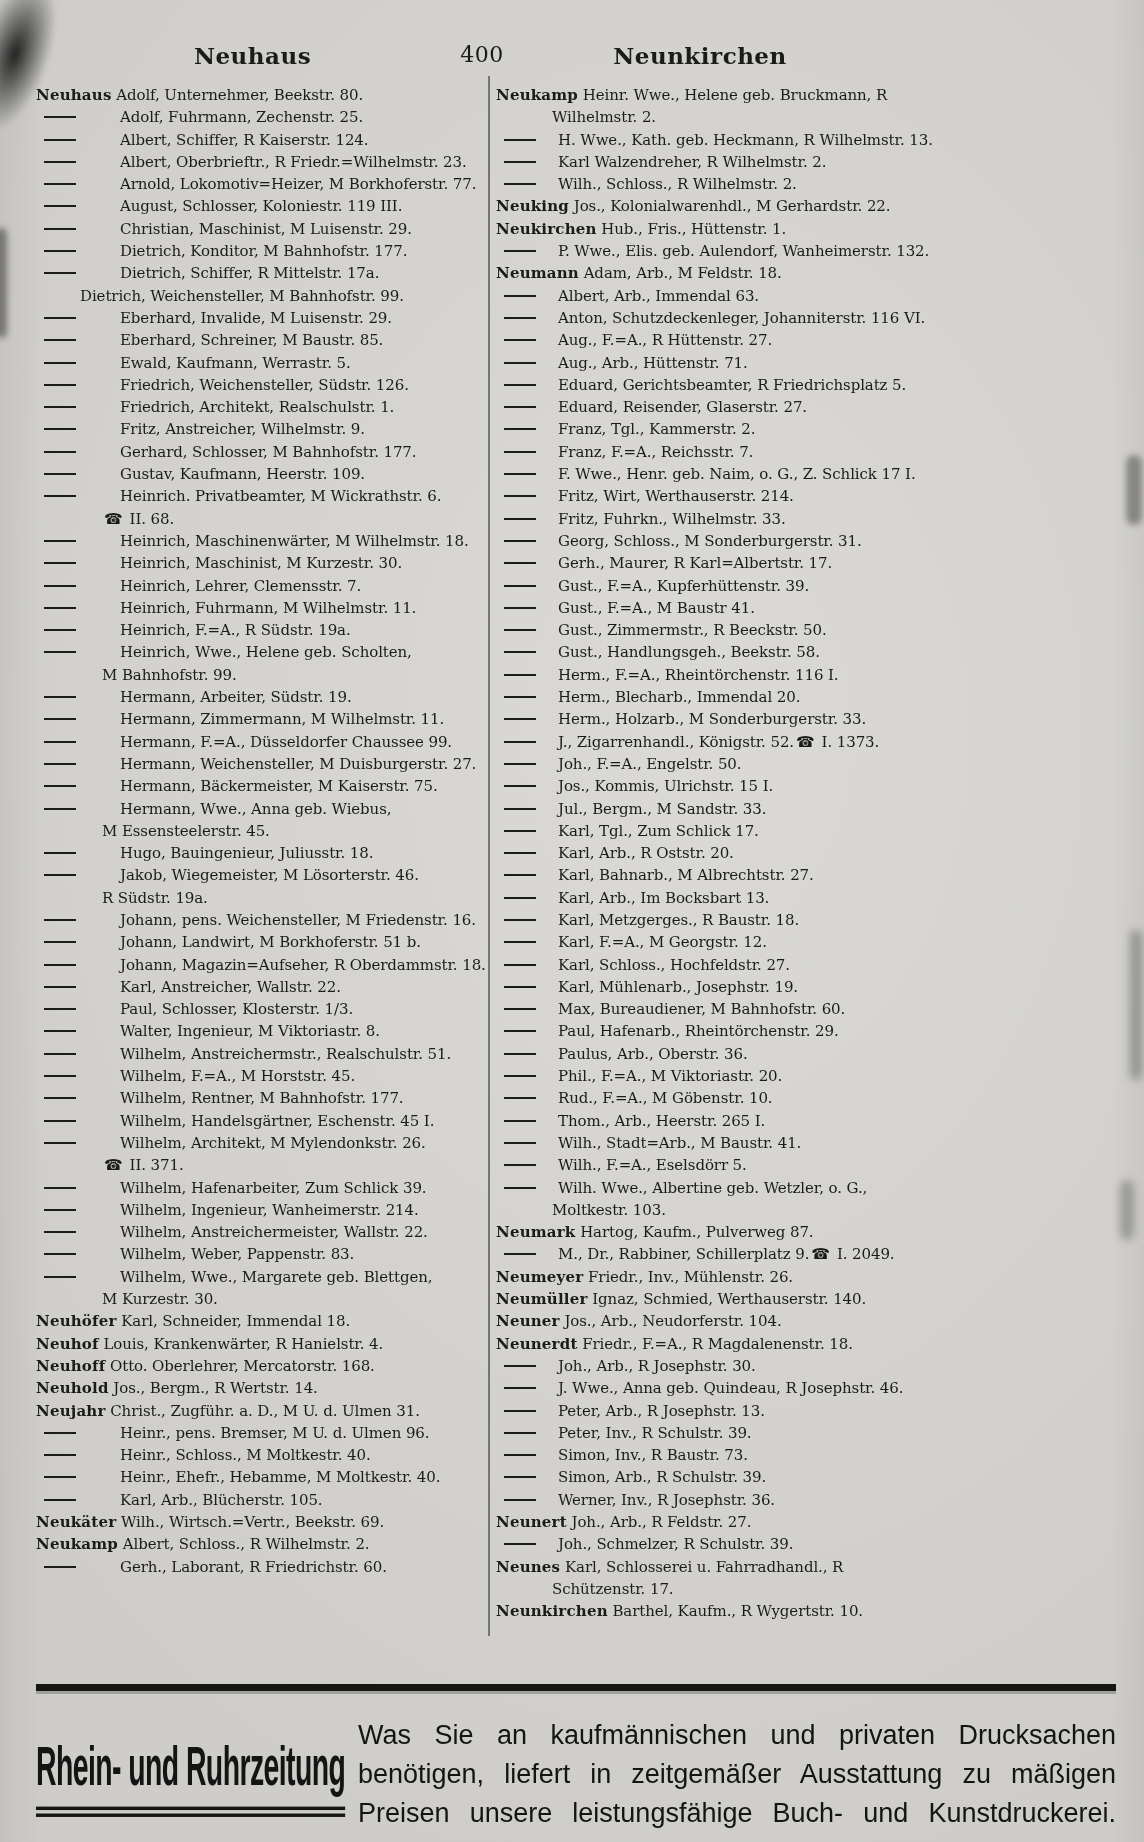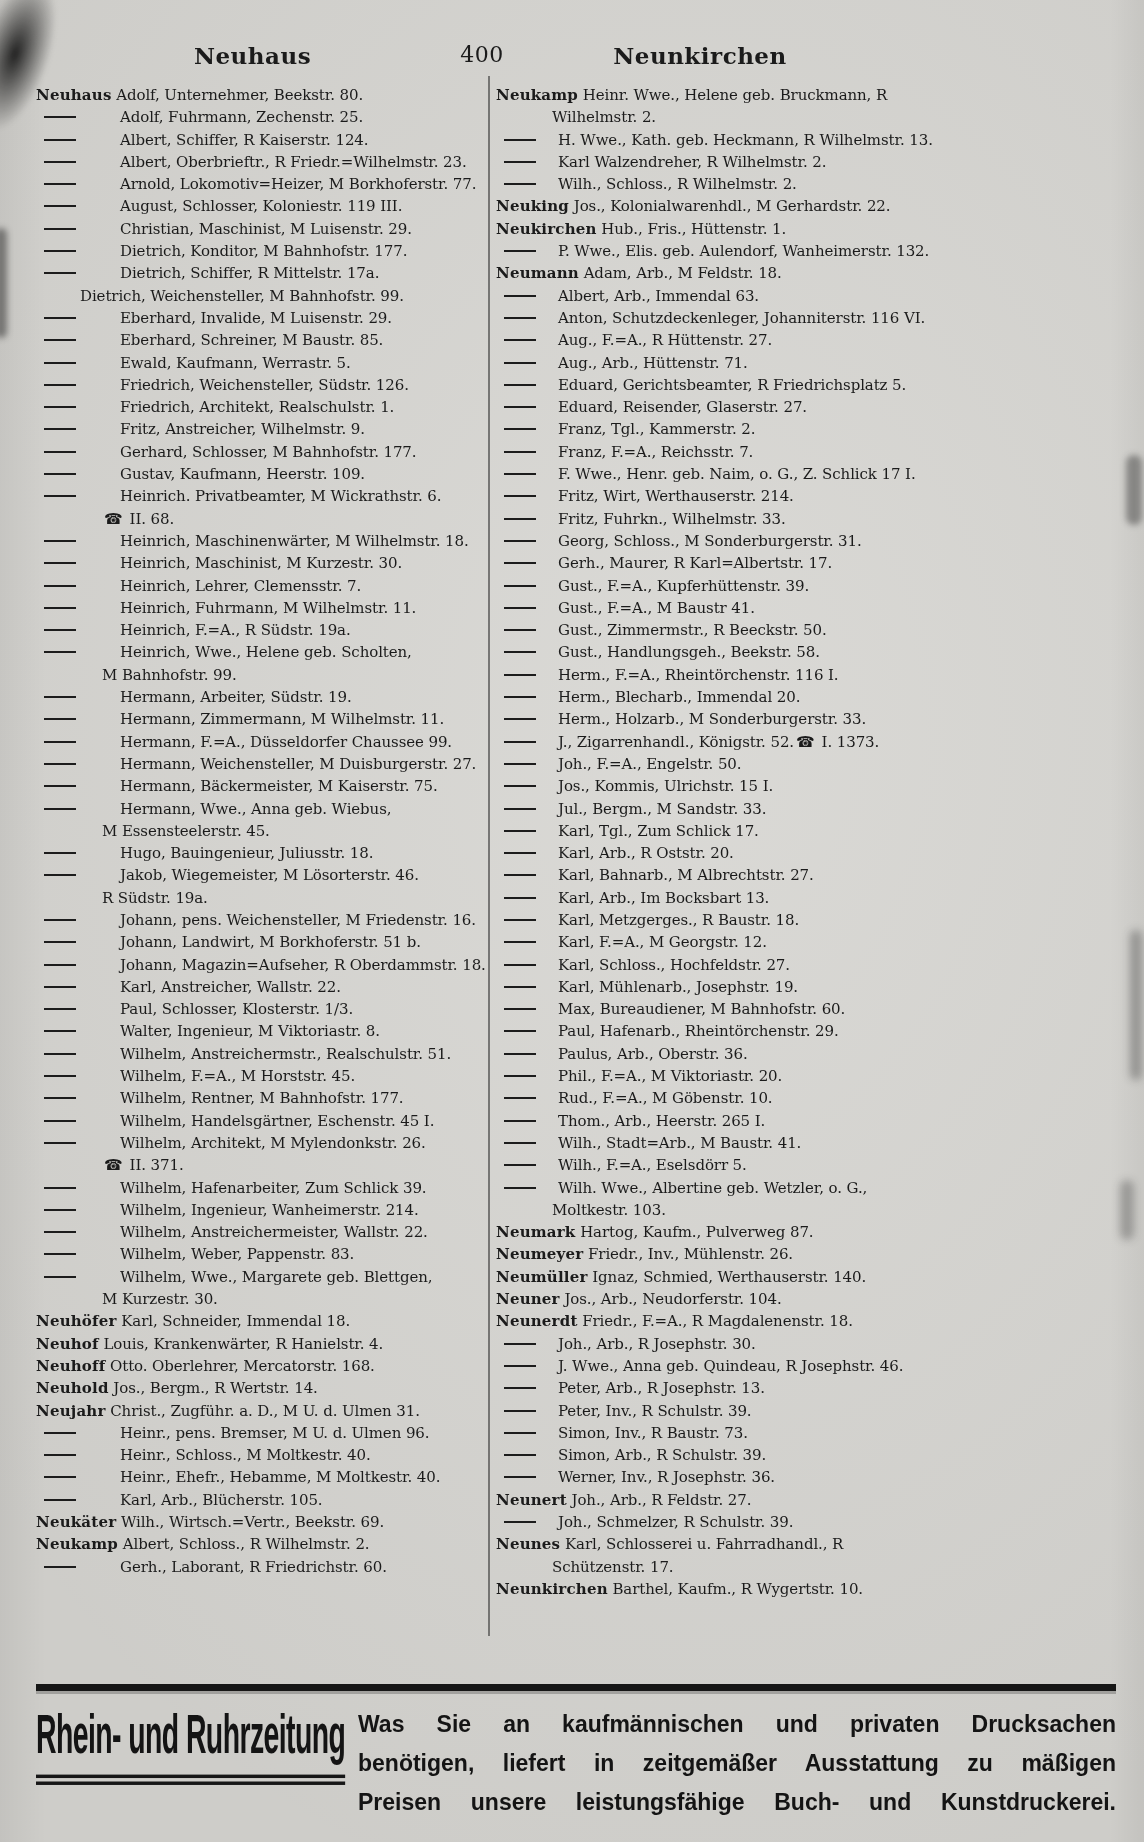--- a/index.html
+++ b/index.html
@@ -44,27 +44,27 @@
   .dash.nodash{width:44px;}
   .dash.nodash::after{display:none;}
   .cont{padding-left:66px;}
   .col-right .cont{padding-left:56px;}
   .phicon{font-family:"DejaVu Sans",sans-serif;font-size:15px;margin:0 7px 0 2px;}
 
   
   .footer{position:absolute;left:36px;top:1684px;width:1080px;}
   .footer-rule{height:7px;background:#161616;box-shadow:0 3px 0 rgba(22,22,22,.25);}
   .footer-body{display:flex;margin-top:10px;}
-  .brand-box{width:322px;flex:none;}
+  .brand-box{width:322px;flex:none;margin-top:32px;}
   .brand{display:inline-block;font-family:"Liberation Sans",sans-serif;font-weight:bold;
     font-size:49px;letter-spacing:-1px;white-space:nowrap;
     transform:scale(.58,1.15);transform-origin:left top;
     border-bottom:9px double #161616;padding-bottom:8px;color:#141414;}
-  .adtext{flex:1;font-family:"Liberation Sans",sans-serif;font-weight:bold;font-size:23px;
-    line-height:39px;color:#141414;margin-top:4px;}
+  .adtext{flex:1;font-family:"Liberation Sans",sans-serif;font-weight:normal;font-size:27px;
+    line-height:39px;color:#141414;margin-top:15px;}
   .adtext div{text-align:justify;text-align-last:justify;}
 </style>
 </head>
 <body>
 
 <div class="page">
 
   <div class="stain stain-corner"></div>
   <div class="stain stain-left"></div>
   <div class="stain stain-right1"></div>
@@ -416,20 +416,23 @@
         </div>
         <div class="entry">
           <div class="eline"><span class="dash"></span><span>Wilh., F.=A., Eselsdörr 5.</span></div>
         </div>
         <div class="entry">
           <div class="eline"><span class="dash"></span><span>Wilh. Wwe., Albertine geb. Wetzler, o. G.,</span></div>
           <div class="cont">Moltkestr. 103.</div>
         </div>
         <div class="entry">
           <div class="eline"><span class="surname">Neumark</span> <span>Hartog, Kaufm., Pulverweg 87.</span></div>
+        </div>
+        <div class="entry">
+          <div class="eline"><span class="dash"></span><span>M., Dr., Rabbiner, Schillerplatz 9.</span><span class="phicon">☎</span><span>I. 2049.</span></div>
         </div>
         <div class="entry">
           <div class="eline"><span class="surname">Neumeyer</span> <span>Friedr., Inv., Mühlenstr. 26.</span></div>
         </div>
         <div class="entry">
           <div class="eline"><span class="surname">Neumüller</span> <span>Ignaz, Schmied, Werthauserstr. 140.</span></div>
         </div>
         <div class="entry">
           <div class="eline"><span class="surname">Neuner</span> <span>Jos., Arb., Neudorferstr. 104.</span></div>
         </div>

